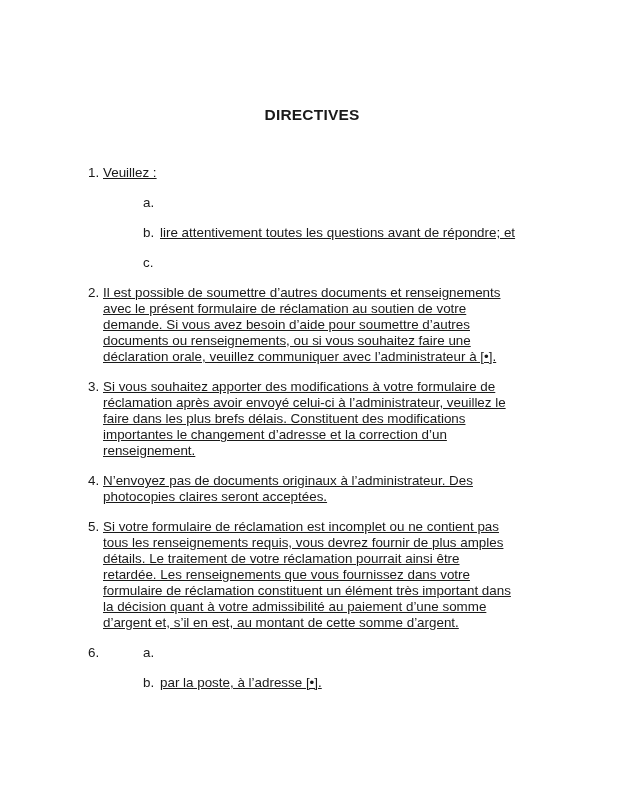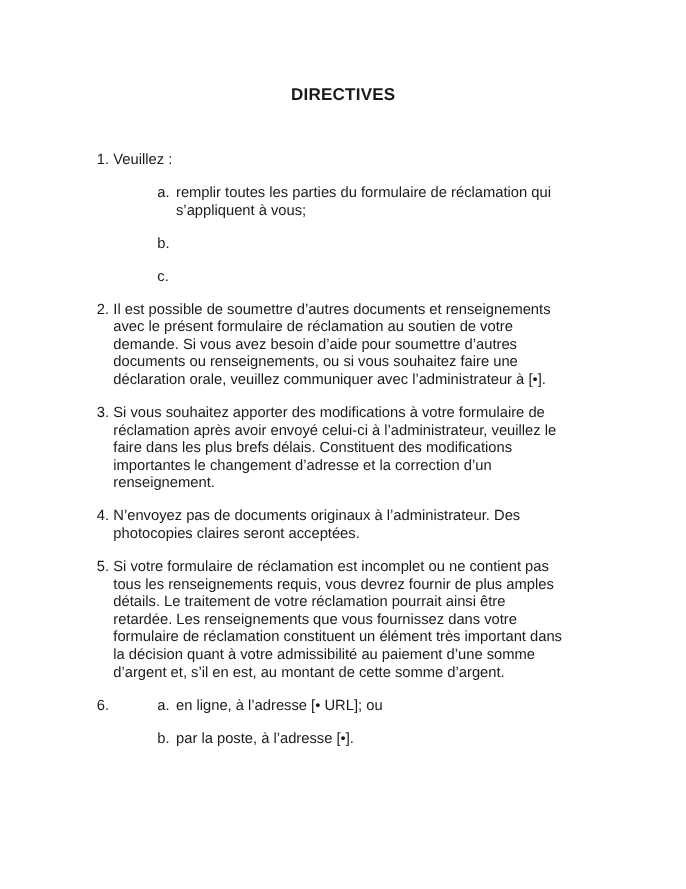--- a/index.html
+++ b/index.html
@@ -11,20 +11,21 @@
     height: 808px;
     background: #ffffff;
     font-family: "Liberation Sans", sans-serif;
     font-size: 13.4px;
     line-height: 16px;
     color: #1a1a1a;
     overflow: hidden;
   }
   .doc {
     padding-top: 78px;
+    margin-top: 28px;
   }
   .doc-title {
     font-size: 15.5px;
     line-height: 17px;
     font-weight: bold;
     text-align: center;
     margin: 0 0 42px 0;
     letter-spacing: 0.2px;
   }
   .list {
@@ -47,39 +48,39 @@
   .sub {
     display: flex;
     margin-bottom: 14px;
   }
   .sub > .letter {
     flex: 0 0 17px;
     margin-left: 40px;
   }
   .txt {
     white-space: pre-line;
+    text-decoration: underline;
   }
 </style>
 </head>
 <body>
 
 <div class="doc">
   <h1 class="doc-title">DIRECTIVES</h1>
   <div class="list" id="list">
       <div class="item">
         <div class="num">1.</div>
         <div class="itembody">
           <div class="txt">Veuillez :</div>
           <div class="sub">
             <div class="letter">a.</div>
-            <div class="txt">remplir toutes les parties du formulaire de réclamation qui
-s’appliquent à vous;</div>
           </div>
           <div class="sub">
             <div class="letter">b.</div>
+            <div class="txt">lire attentivement toutes les questions avant de répondre; et</div>
           </div>
           <div class="sub">
             <div class="letter">c.</div>
           </div>
         </div>
       </div>
       <div class="item">
         <div class="num">2.</div>
         <div class="itembody">
           <div class="txt">Il est possible de soumettre d’autres documents et renseignements
@@ -116,21 +117,20 @@
 formulaire de réclamation constituent un élément très important dans
 la décision quant à votre admissibilité au paiement d’une somme
 d’argent et, s’il en est, au montant de cette somme d’argent.</div>
         </div>
       </div>
       <div class="item">
         <div class="num">6.</div>
         <div class="itembody">
           <div class="sub">
             <div class="letter">a.</div>
-            <div class="txt">en ligne, à l’adresse [• URL]; ou</div>
           </div>
           <div class="sub">
             <div class="letter">b.</div>
             <div class="txt">par la poste, à l’adresse [•].</div>
           </div>
         </div>
       </div>
     </div>
 </div>
 

